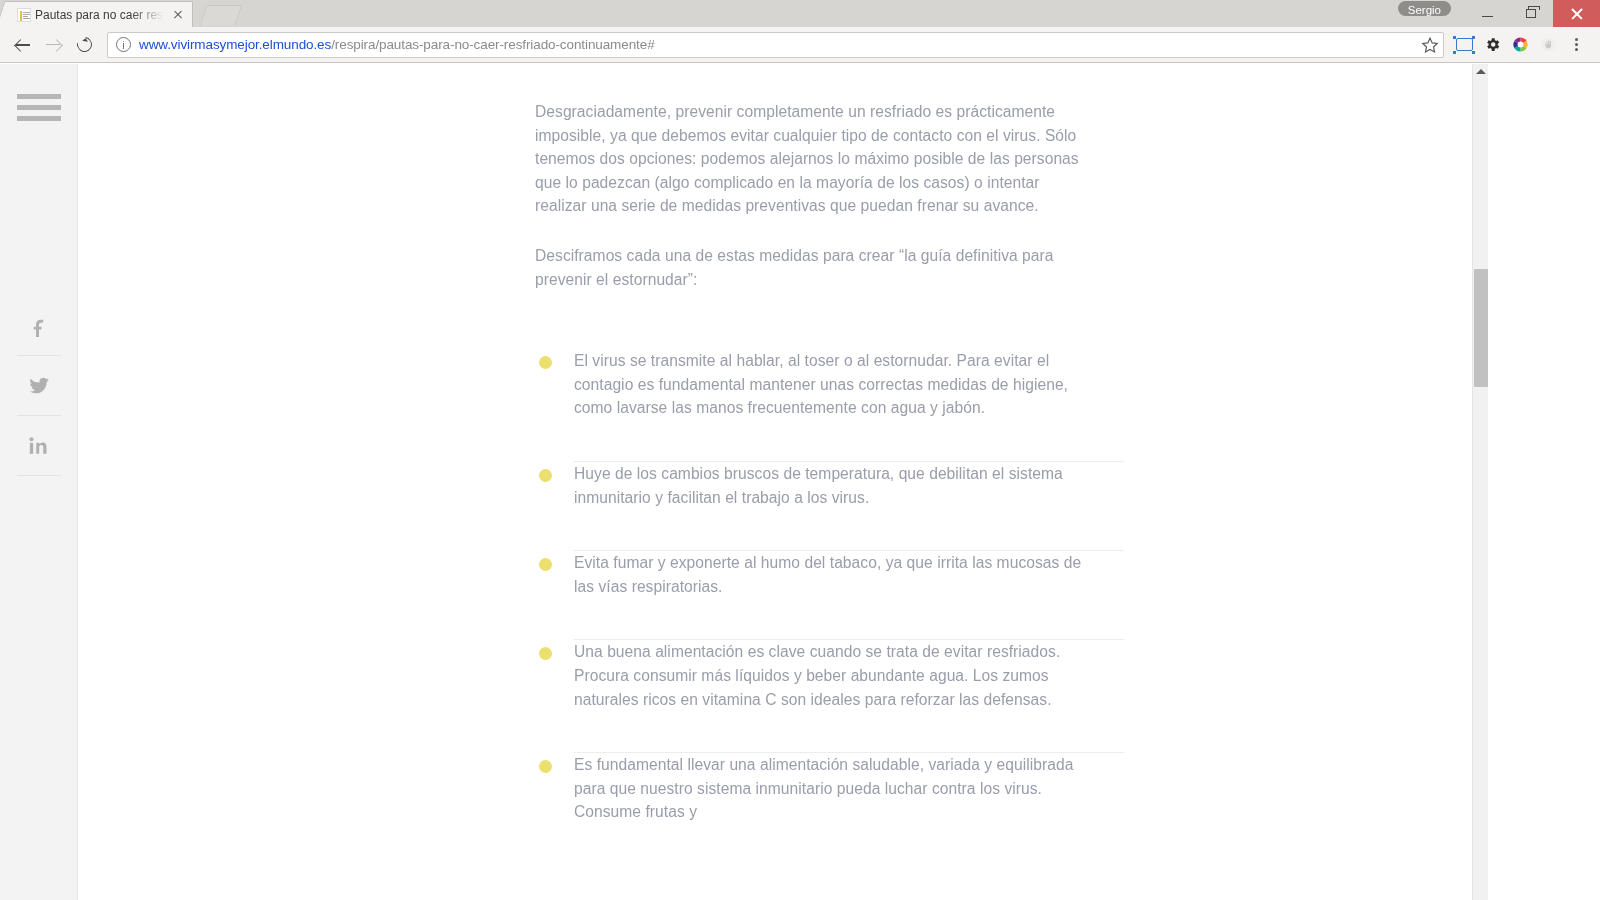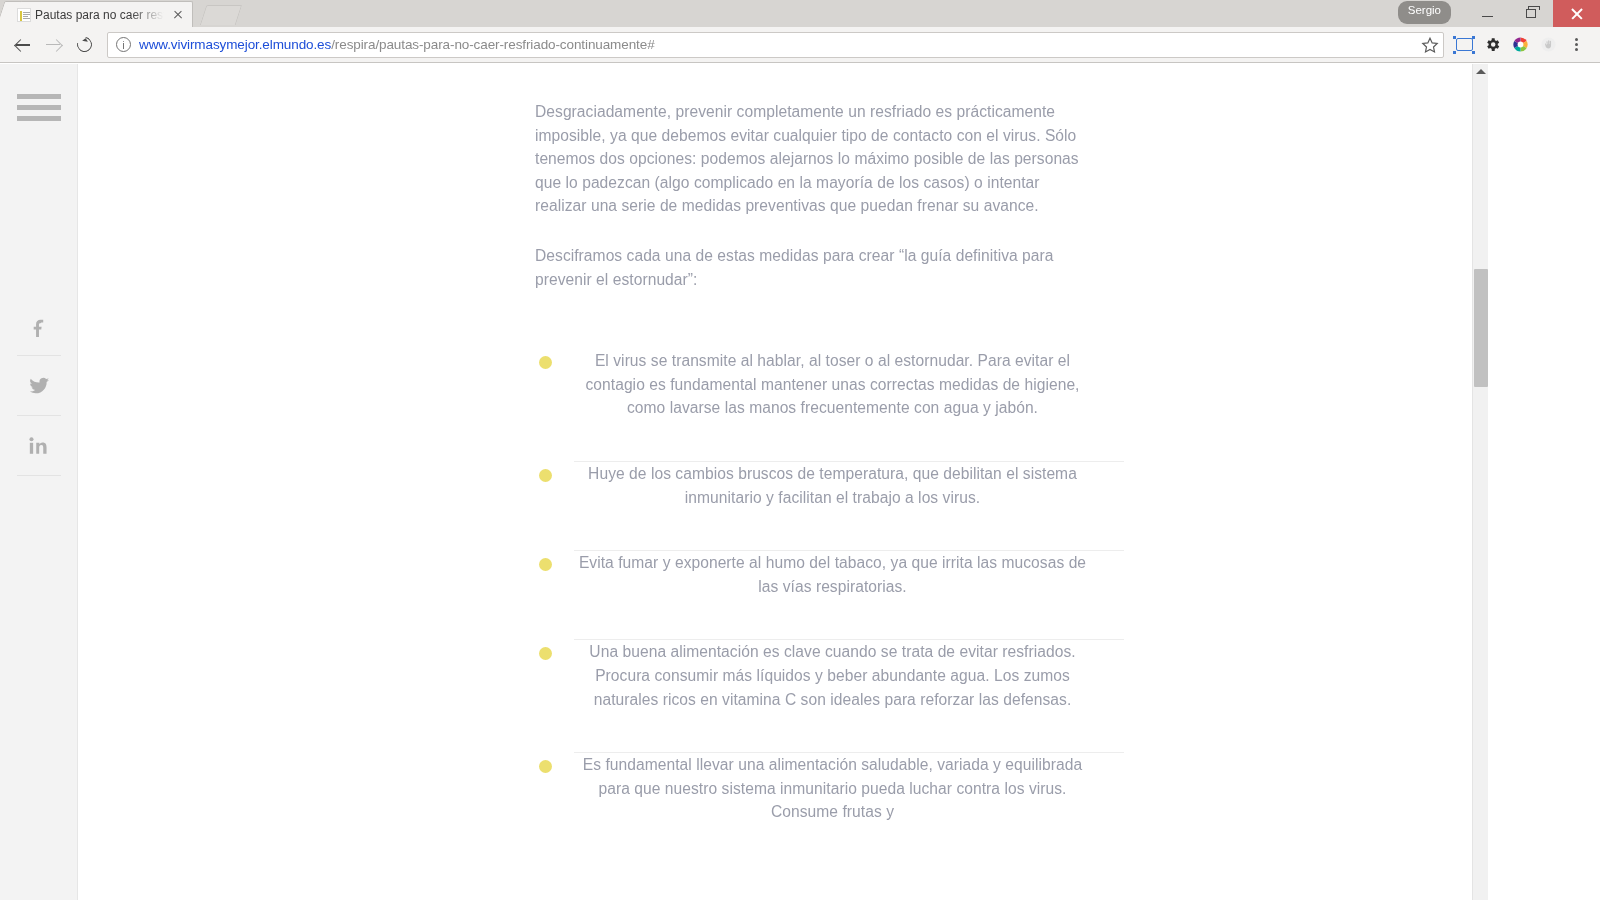--- a/index.html
+++ b/index.html
@@ -106,21 +106,21 @@
   .win-controls {
     position: absolute;
     right: 0; top: 0;
     display: flex; align-items: center;
     height: 27px;
   }
   .profile-badge {
     background: #8f8d8a;
     color: #ffffff;
     font-size: 11.5px;
-    padding: 3px 10px 8px 10px;
+    padding: 3px 10px 0 10px;
     margin-right: 14px;
     border-radius: 9px;
     align-self: flex-start;
     margin-top: 1px;
   }
   .wbtn {
     width: 44px; height: 27px;
     display: flex; align-items: center; justify-content: center;
     position: relative;
   }
@@ -322,21 +322,21 @@
   }
   .para {
     font-size: 15.6px;
     line-height: 23.6px;
     color: #9a9daa;
     margin-bottom: 26px;
     letter-spacing: 0.05px;
   }
   .para.second { margin-top: 10px; }
 
-  .bullet-list { margin-top: 58px; text-align: center; }
+  .bullet-list { margin-top: 58px; }
   .bullet-item {
     position: relative;
     padding-left: 39px;
     padding-bottom: 42px;
     margin-bottom: 0;
   }
   .bullet-dot {
     position: absolute;
     left: 4px; top: 7px;
     width: 13px; height: 13px;

